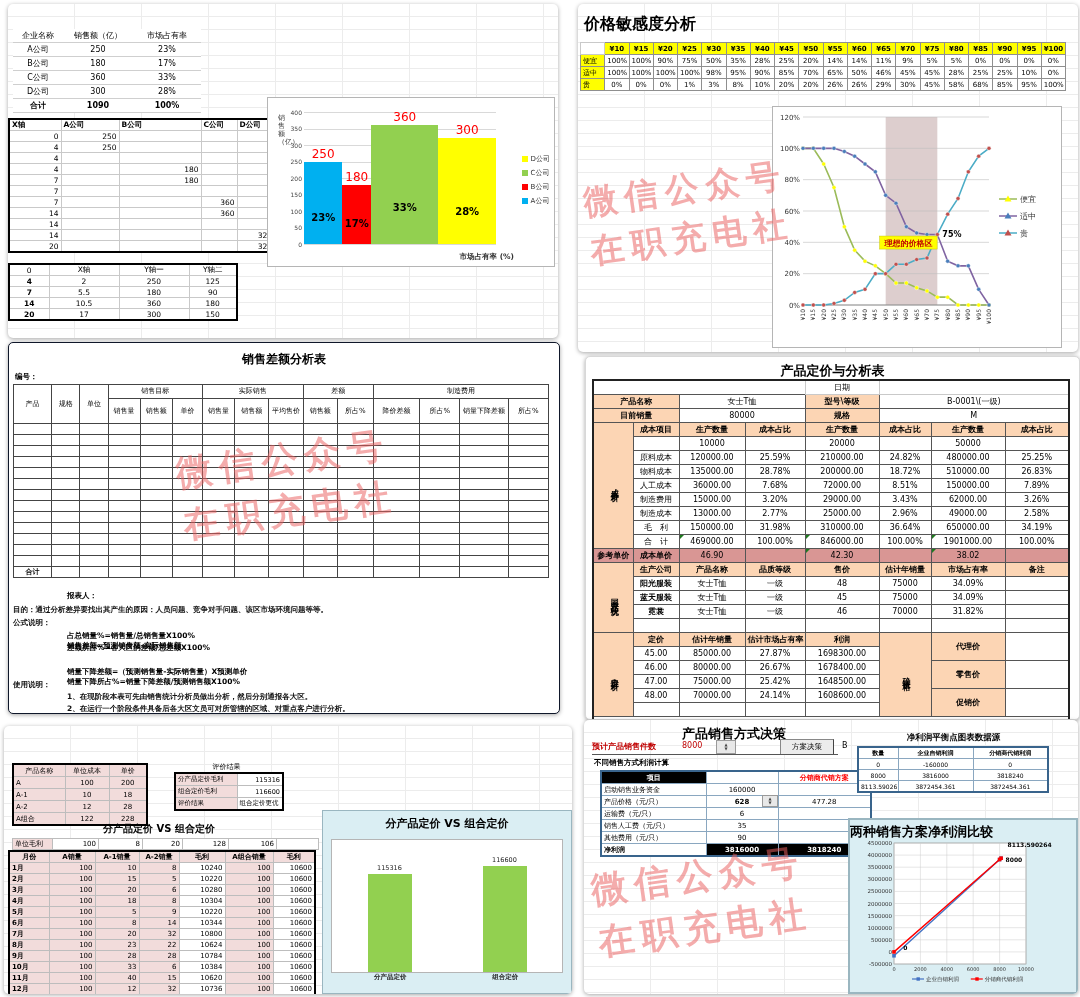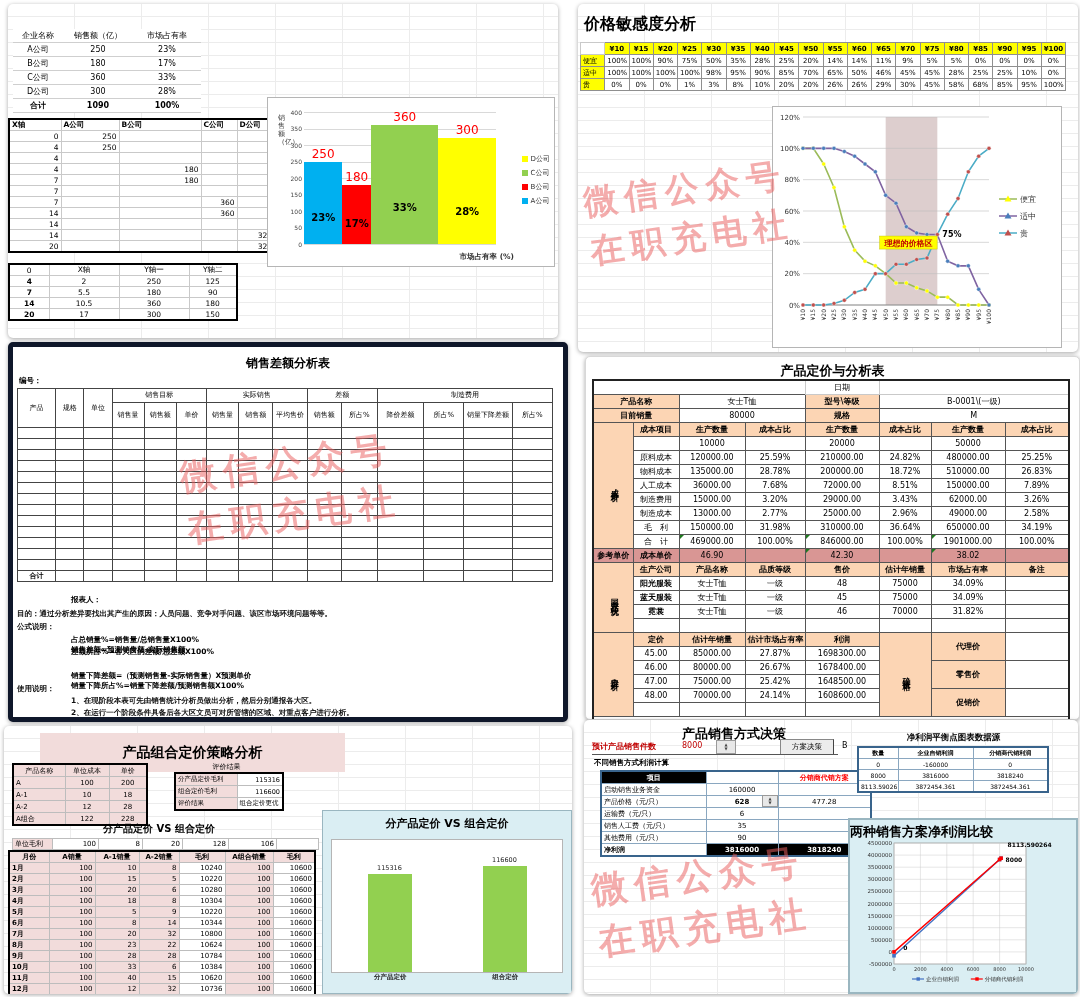--- a/index.html
+++ b/index.html
@@ -42,21 +42,21 @@
   
   #panel2{left:578px;top:4px;width:500px;height:348px;}
   #p2title{left:6px;top:10px;font-size:16px;font-weight:bold;}
   #p2tblw{left:2px;top:38px;width:486px;font-size:7px;}
   #p2tblw th,#p2tblw td{height:11px;border:1px solid #8f8f8f;text-align:center;background:#fff;}
   #p2tblw th.yh{background:#ffff00;font-weight:bold;}
   #p2tblw th.yl{background:#ffff00;text-align:left;font-weight:normal;}
   #p2tblw th.corner{border:1px solid #c9c9c9;}
   #p2chart{left:194px;top:102px;width:288px;height:240px;background:#fff;border:1px solid #b5b5b5;}
   
-  #panel3{left:8px;top:342px;width:550px;height:370px;border:5px solid #0f172a;}
+  #panel3{left:8px;top:342px;width:550px;height:370px;border:1px solid #0f172a;}
   #p3title{left:0;top:8px;width:100%;text-align:center;font-size:12px;font-weight:bold;}
   #p3no{left:6px;top:29px;font-size:7.5px;font-weight:bold;}
   #p3tblw{left:4px;top:41px;width:536px;font-size:7px;}
   #p3tblw th,#p3tblw td{border:1px solid #444;text-align:center;white-space:normal;line-height:1.15;}
   #p3tblw thead tr:first-child th{height:13px;}
   #p3tblw thead tr:last-child th{height:24px;}
   #p3tblw tbody td{height:10px;}
   #p3rep{left:58px;top:248px;font-size:7.5px;font-weight:bold;}
   .p3txt{position:absolute;font-size:7.5px;font-weight:bold;color:#111;}
   .fline{position:absolute;left:58px;font-size:7.5px;font-weight:bold;display:flex;flex-direction:column;}
@@ -1104,21 +1104,20 @@
             <td class="nb l">审核人：</td>
             <td class="nb"></td>
             <td class="nb l">审批人：</td>
             <td colspan="2" class="nb"></td>
           </tr>
         </tbody>
     </table>
   </div>
 
   <div class="panel gridbg" id="panel5">
-    <div class="abs" id="p5titlebar">产品组合定价策略分析</div>
     <table class="abs" id="p5t1">
       <colgroup>
           <col style="width:52px">
           <col style="width:44px">
           <col style="width:38px">
         </colgroup>
       <tbody>
           <tr>
             <th>产品名称</th>
             <th>单位成本</th>

